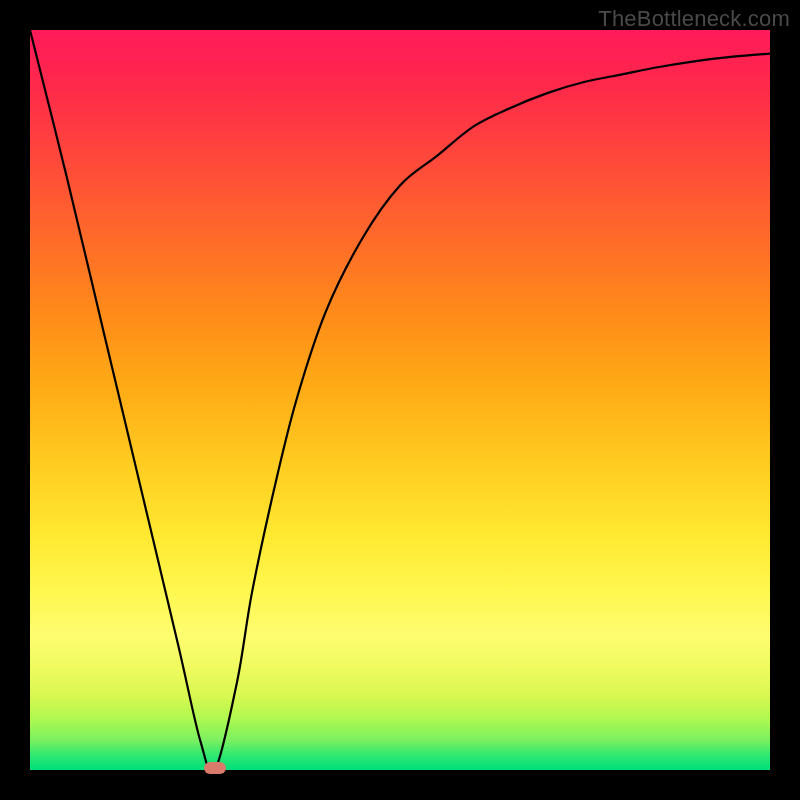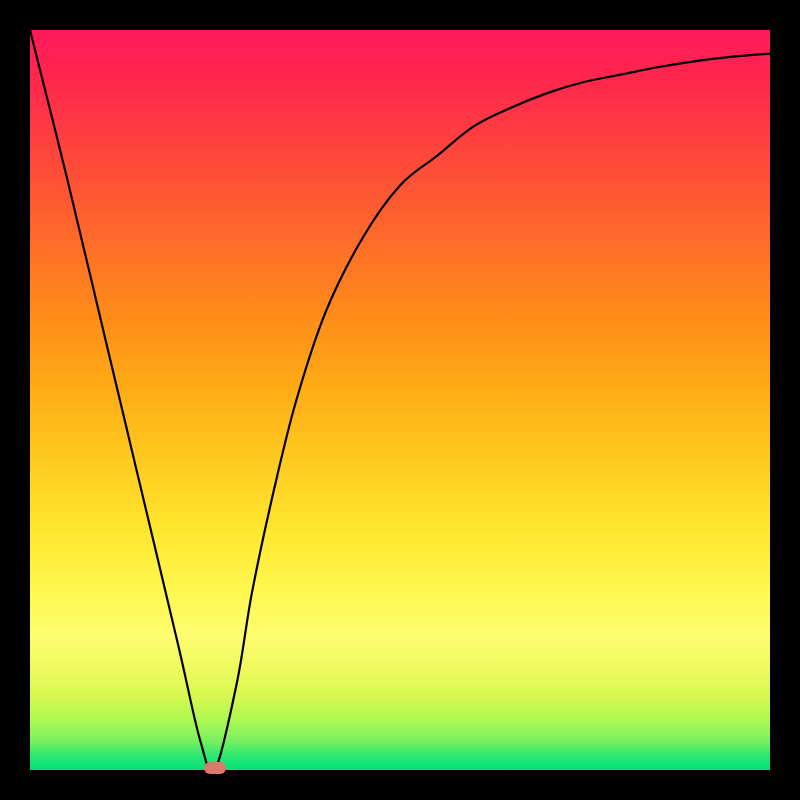--- a/index.html
+++ b/index.html
@@ -65,14 +65,15 @@
 
 <div class="chart-container">
 
   <div class="plot-area">
     <svg class="curve-svg" viewBox="0 0 740 740" preserveAspectRatio="none">
       <path id="curve-path" fill="none" stroke="#000" stroke-width="2.2" stroke-linejoin="round" stroke-linecap="round" d="M 0.00 0.00 C 6.17 24.67, 24.67 97.43, 37.00 148.00 C 49.33 198.57, 61.67 251.60, 74.00 303.40 C 86.33 355.20, 98.67 407.00, 111.00 458.80 C 123.33 510.60, 138.13 572.27, 148.00 614.20 C 157.87 656.13, 164.03 689.43, 170.20 710.40 C 176.37 731.37, 178.83 749.87, 185.00 740.00 C 191.17 730.13, 201.03 680.80, 207.20 651.20 C 213.37 621.60, 215.83 594.47, 222.00 562.40 C 228.17 530.33, 236.80 490.87, 244.20 458.80 C 251.60 426.73, 257.77 399.60, 266.40 370.00 C 275.03 340.40, 284.90 308.33, 296.00 281.20 C 307.10 254.07, 320.67 228.17, 333.00 207.20 C 345.33 186.23, 357.67 168.97, 370.00 155.40 C 382.33 141.83, 394.67 135.67, 407.00 125.80 C 419.33 115.93, 431.67 104.22, 444.00 96.20 C 456.33 88.18, 468.67 83.25, 481.00 77.70 C 493.33 72.15, 505.67 67.22, 518.00 62.90 C 530.33 58.58, 542.67 54.88, 555.00 51.80 C 567.33 48.72, 579.67 46.87, 592.00 44.40 C 604.33 41.93, 616.67 39.22, 629.00 37.00 C 641.33 34.78, 653.67 32.81, 666.00 31.08 C 678.33 29.35, 690.67 27.87, 703.00 26.64 C 715.33 25.41, 733.83 24.17, 740.00 23.68"></path>
     </svg>
     <div class="marker" id="opt-marker" style="left: 174px; top: 732px; background: rgb(217, 122, 106);"></div>
   </div>
 
+  <div class="watermark">TheBottleneck.com</div>
 
 </div>
 
 </body></html>

